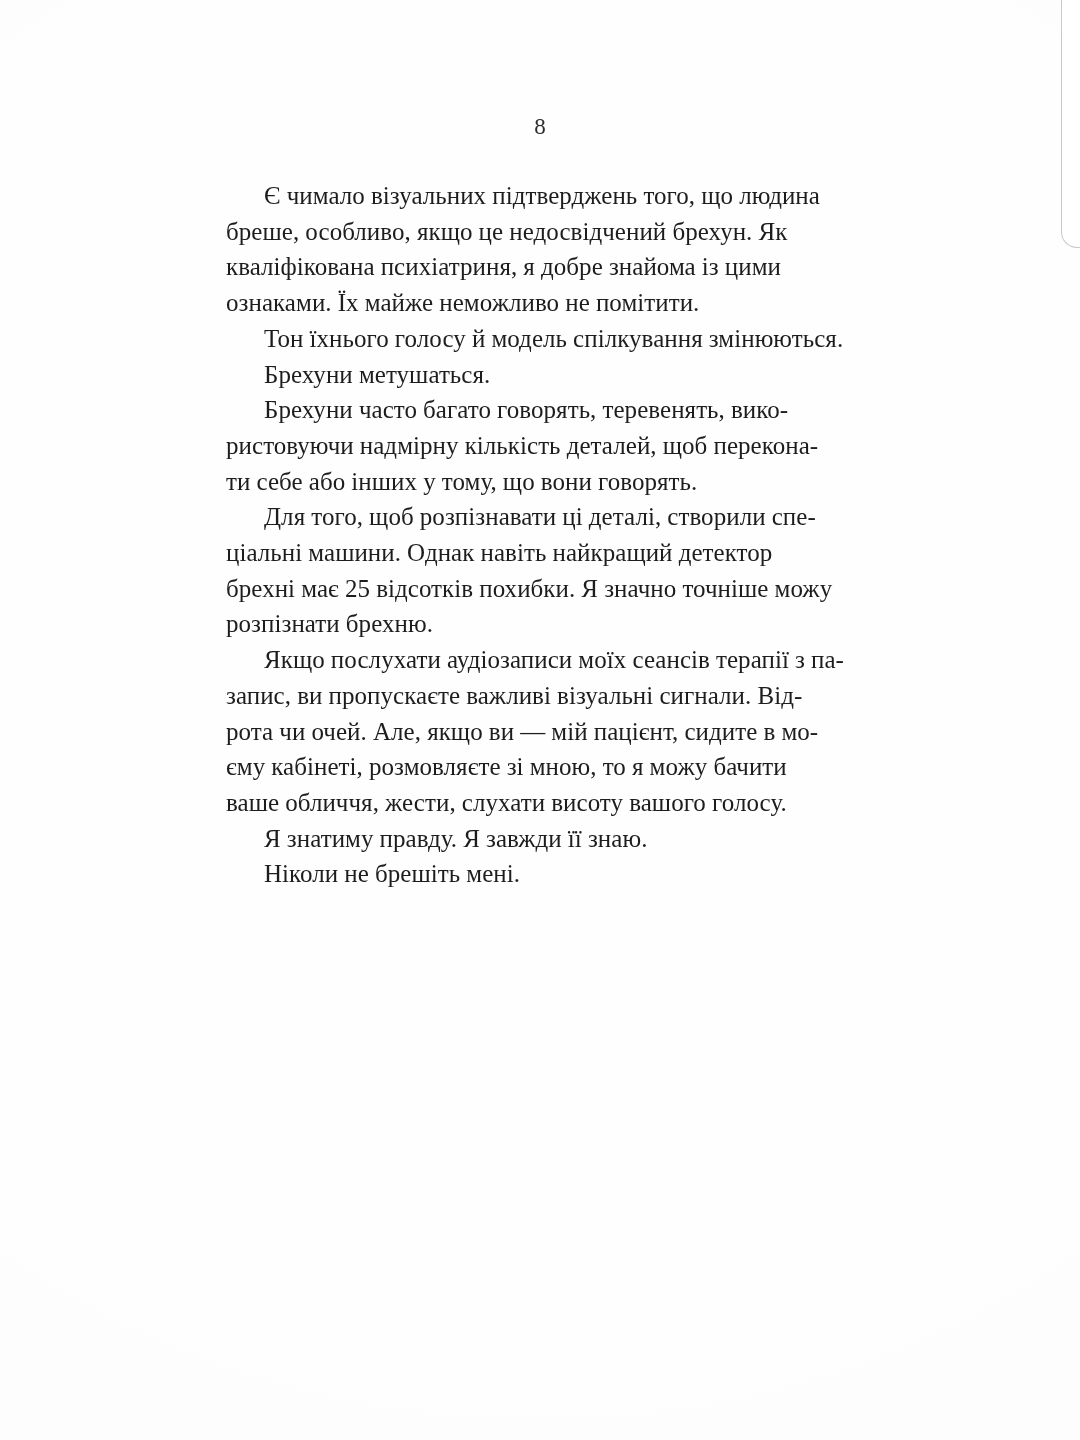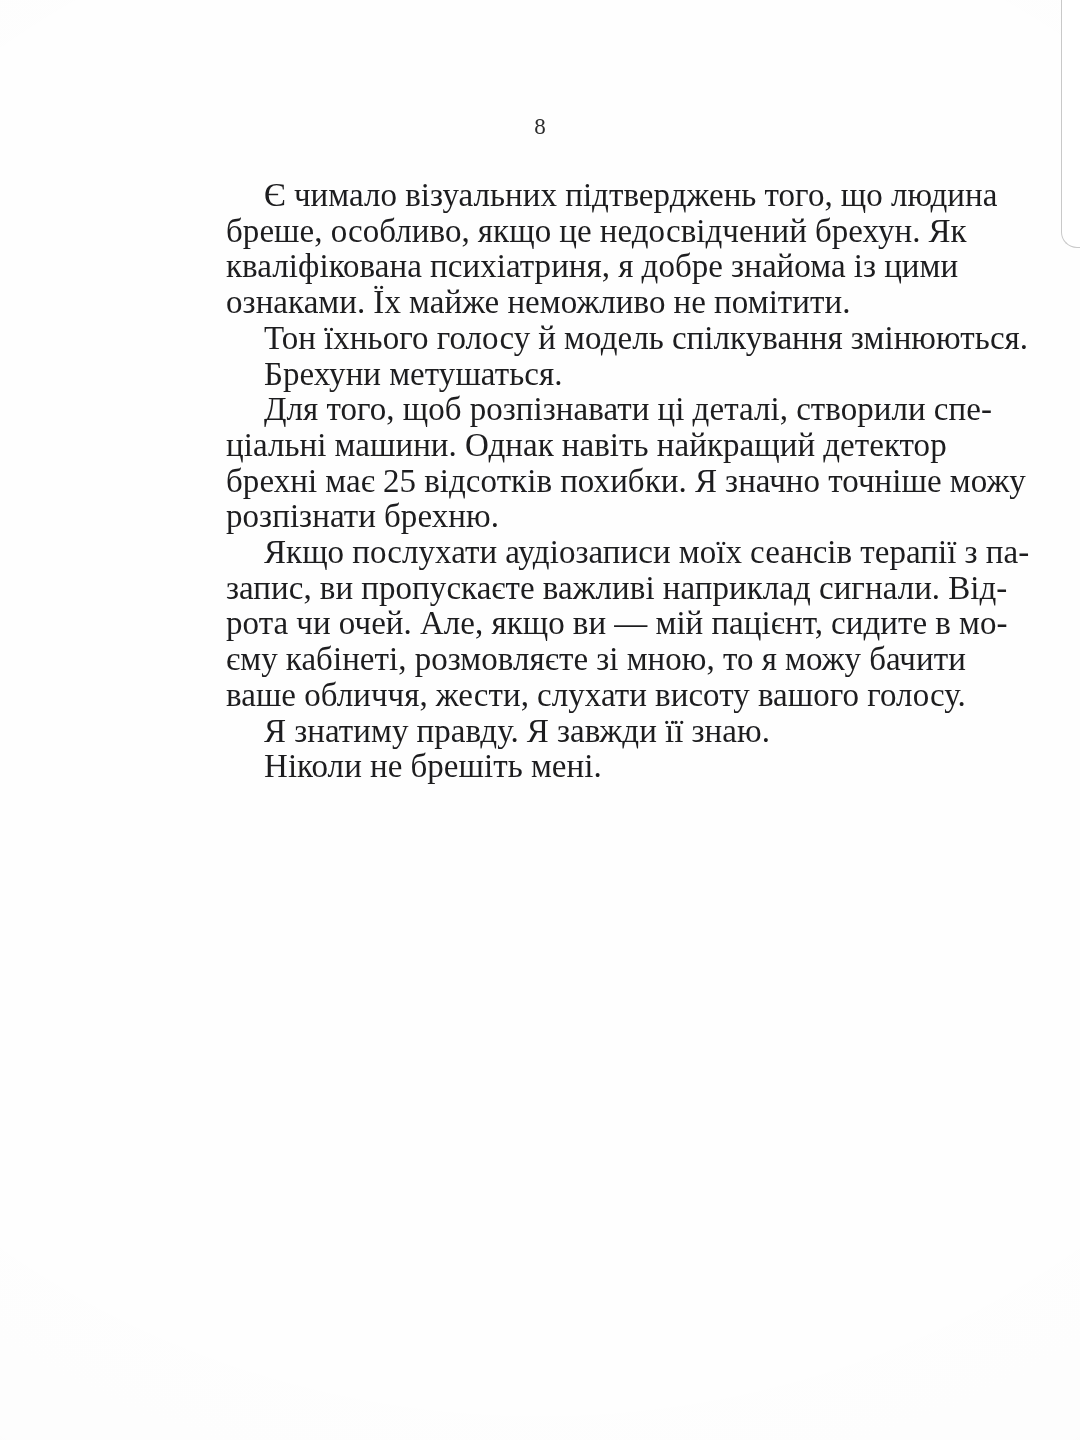--- a/index.html
+++ b/index.html
@@ -63,21 +63,21 @@
   
   .text-column {
     position: absolute;
     left: 226px;
     top: 178px;
     width: 672px;
   }
 
   .para {
     margin: 0;
-    font-size: 33px;
+    font-size: 25px;
     line-height: 35.7px;
     color: #1d1d1f;
     text-align: justify;
     text-align-last: left;
     text-indent: 38px;
     word-spacing: -0.2px;
     letter-spacing: 0.05px;
     hyphens: none;
   }
 
@@ -109,28 +109,33 @@
         <span class="line">кваліфікована психіатриня, я добре знайома із цими</span>
         <span class="line">ознаками. Їх майже неможливо не помітити.</span>
       </p>
     <p class="para">
         <span class="line first">Тон їхнього голосу й модель спілкування змінюються.</span>
       </p>
     <p class="para">
         <span class="line first">Брехуни метушаться.</span>
       </p>
     <p class="para">
+        <span class="line first">Брехуни часто багато говорять, теревенять, вико-</span>
+        <span class="line">ристовуючи надмірну кількість деталей, щоб перекона-</span>
+        <span class="line">ти себе або інших у тому, що вони говорять.</span>
+      </p>
+    <p class="para">
         <span class="line first">Для того, щоб розпізнавати ці деталі, створили спе-</span>
         <span class="line">ціальні машини. Однак навіть найкращий детектор</span>
         <span class="line">брехні має 25 відсотків похибки. Я значно точніше можу</span>
         <span class="line">розпізнати брехню.</span>
       </p>
     <p class="para">
         <span class="line first">Якщо послухати аудіозаписи моїх сеансів терапії з па-</span>
-        <span class="line">запис, ви пропускаєте важливі наприклад сигнали. Від-</span>
+        <span class="line">запис, ви пропускаєте важливі візуальні сигнали. Від-</span>
         <span class="line">рота чи очей. Але, якщо ви — мій пацієнт, сидите в мо-</span>
         <span class="line">єму кабінеті, розмовляєте зі мною, то я можу бачити</span>
         <span class="line">ваше обличчя, жести, слухати висоту вашого голосу.</span>
       </p>
     <p class="para">
         <span class="line first">Я знатиму правду. Я завжди її знаю.</span>
       </p>
     <p class="para">
         <span class="line first">Ніколи не брешіть мені.</span>
       </p>

